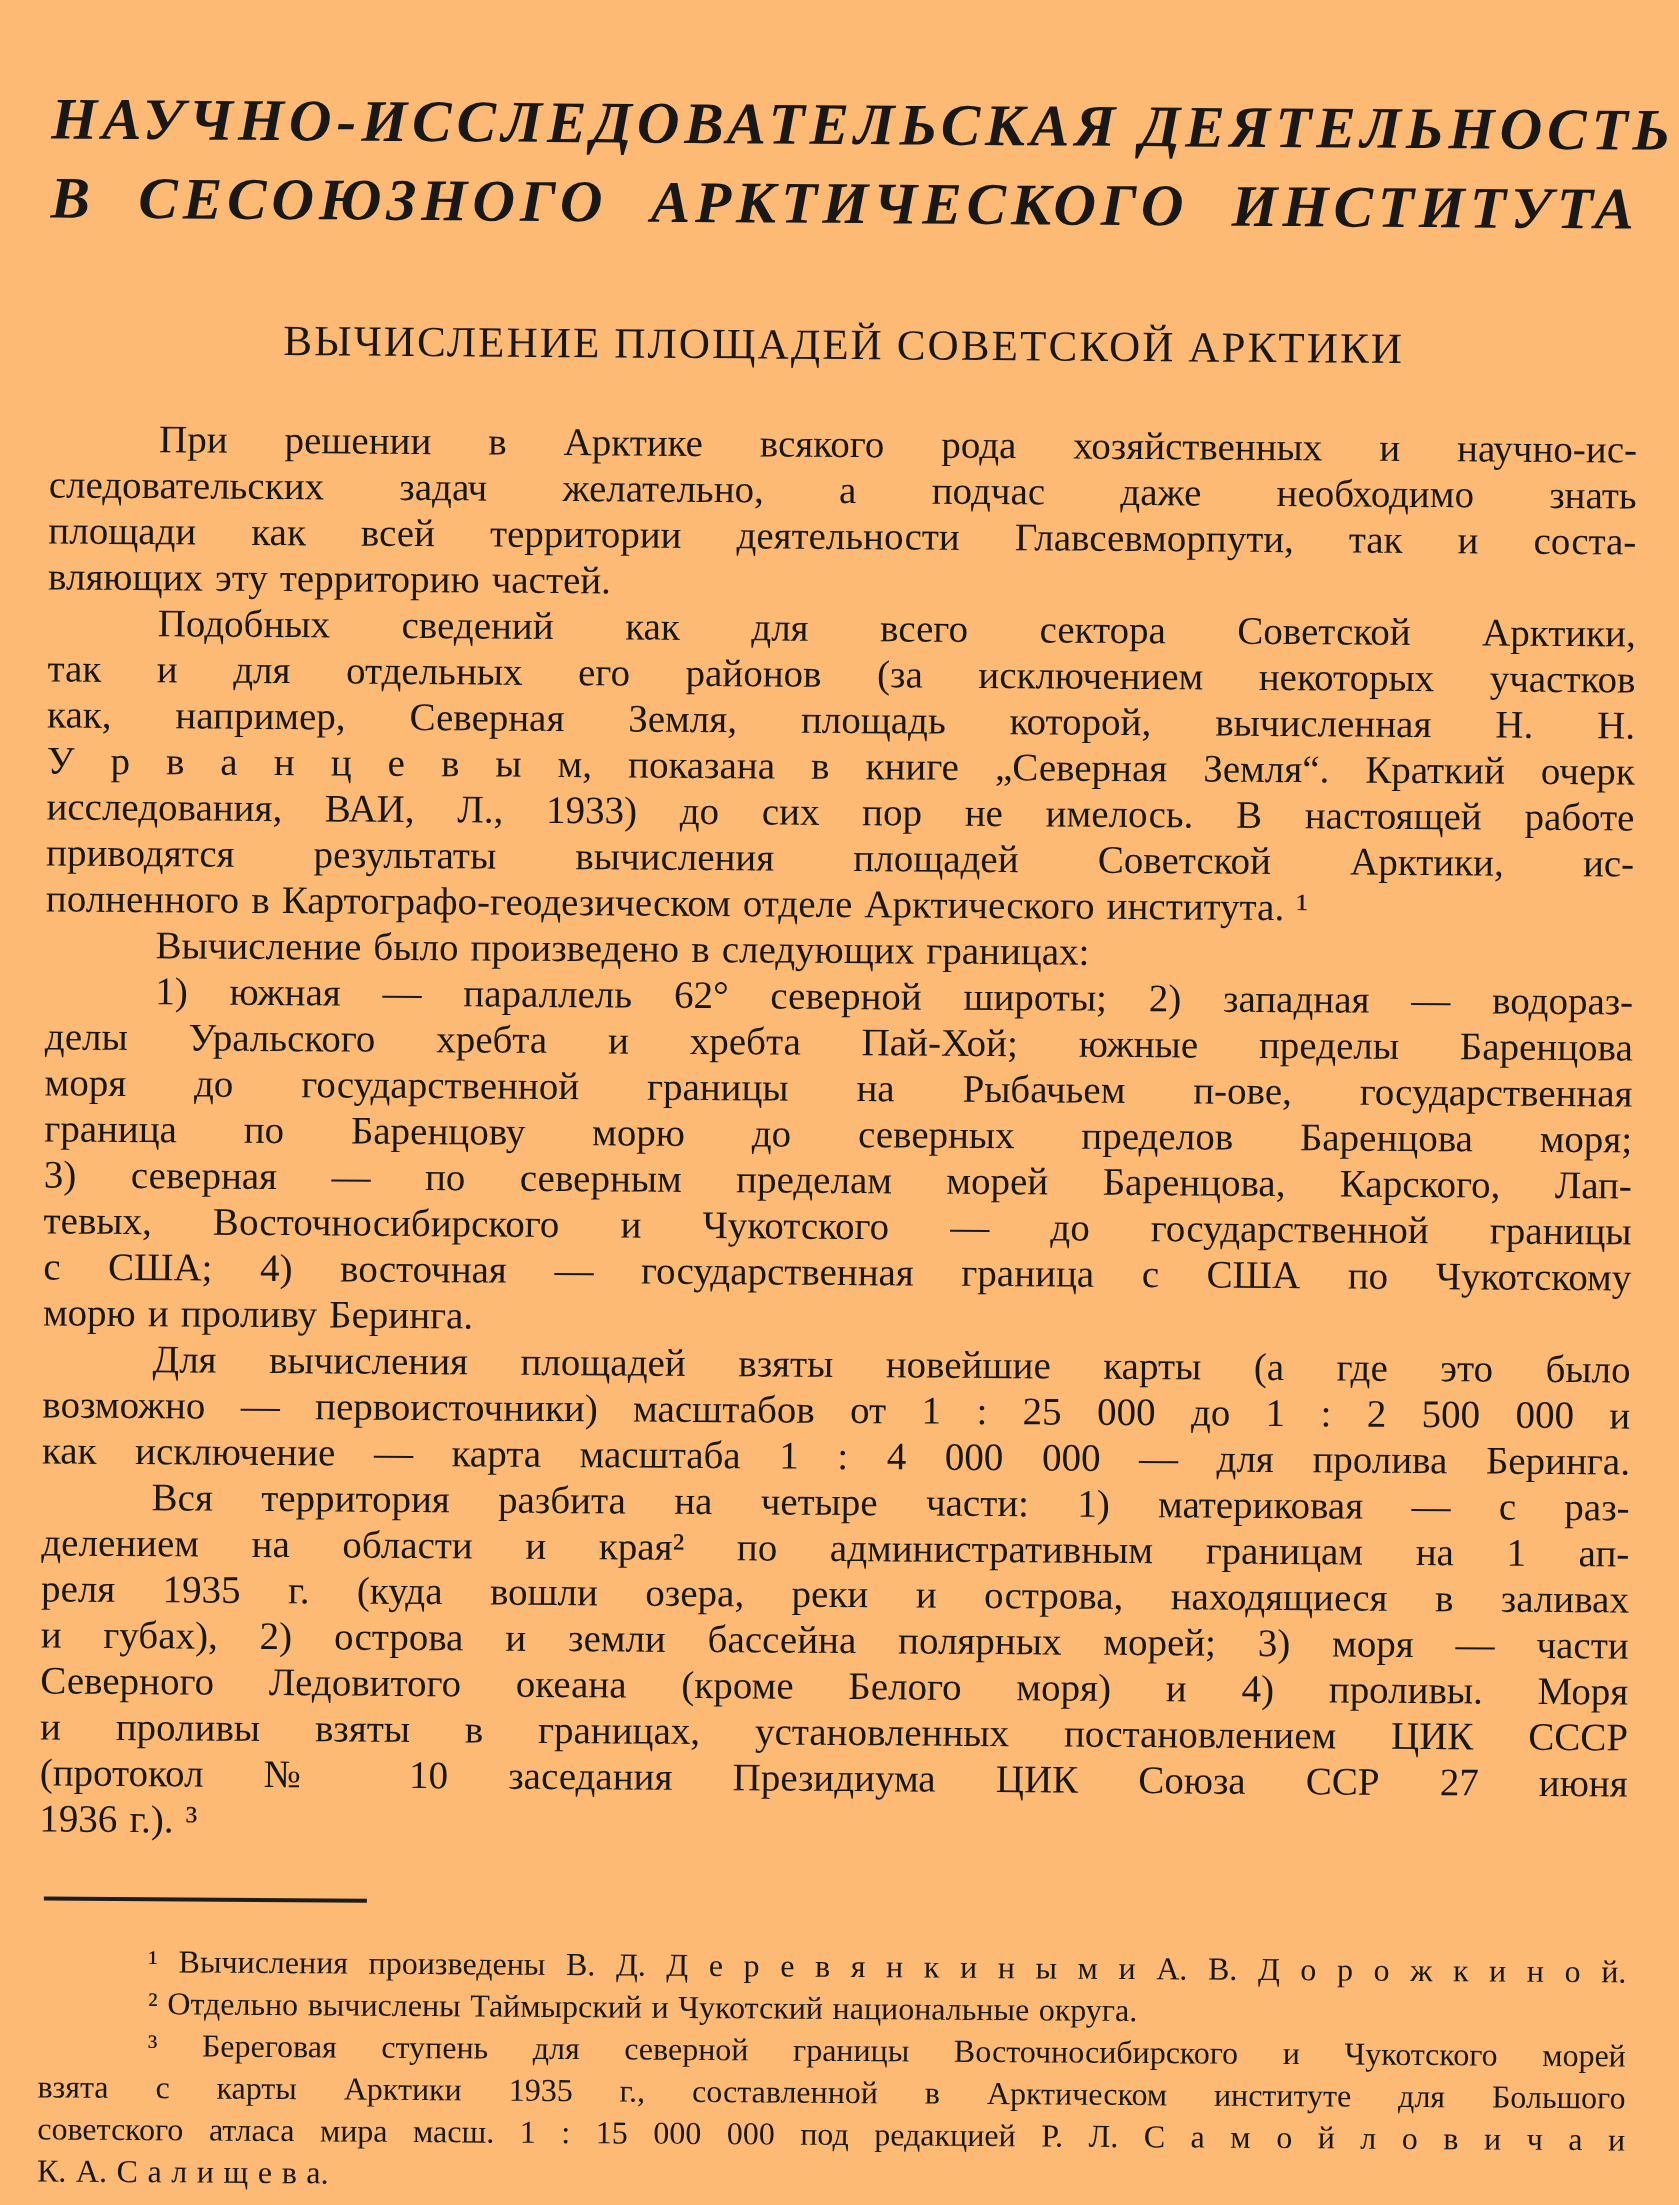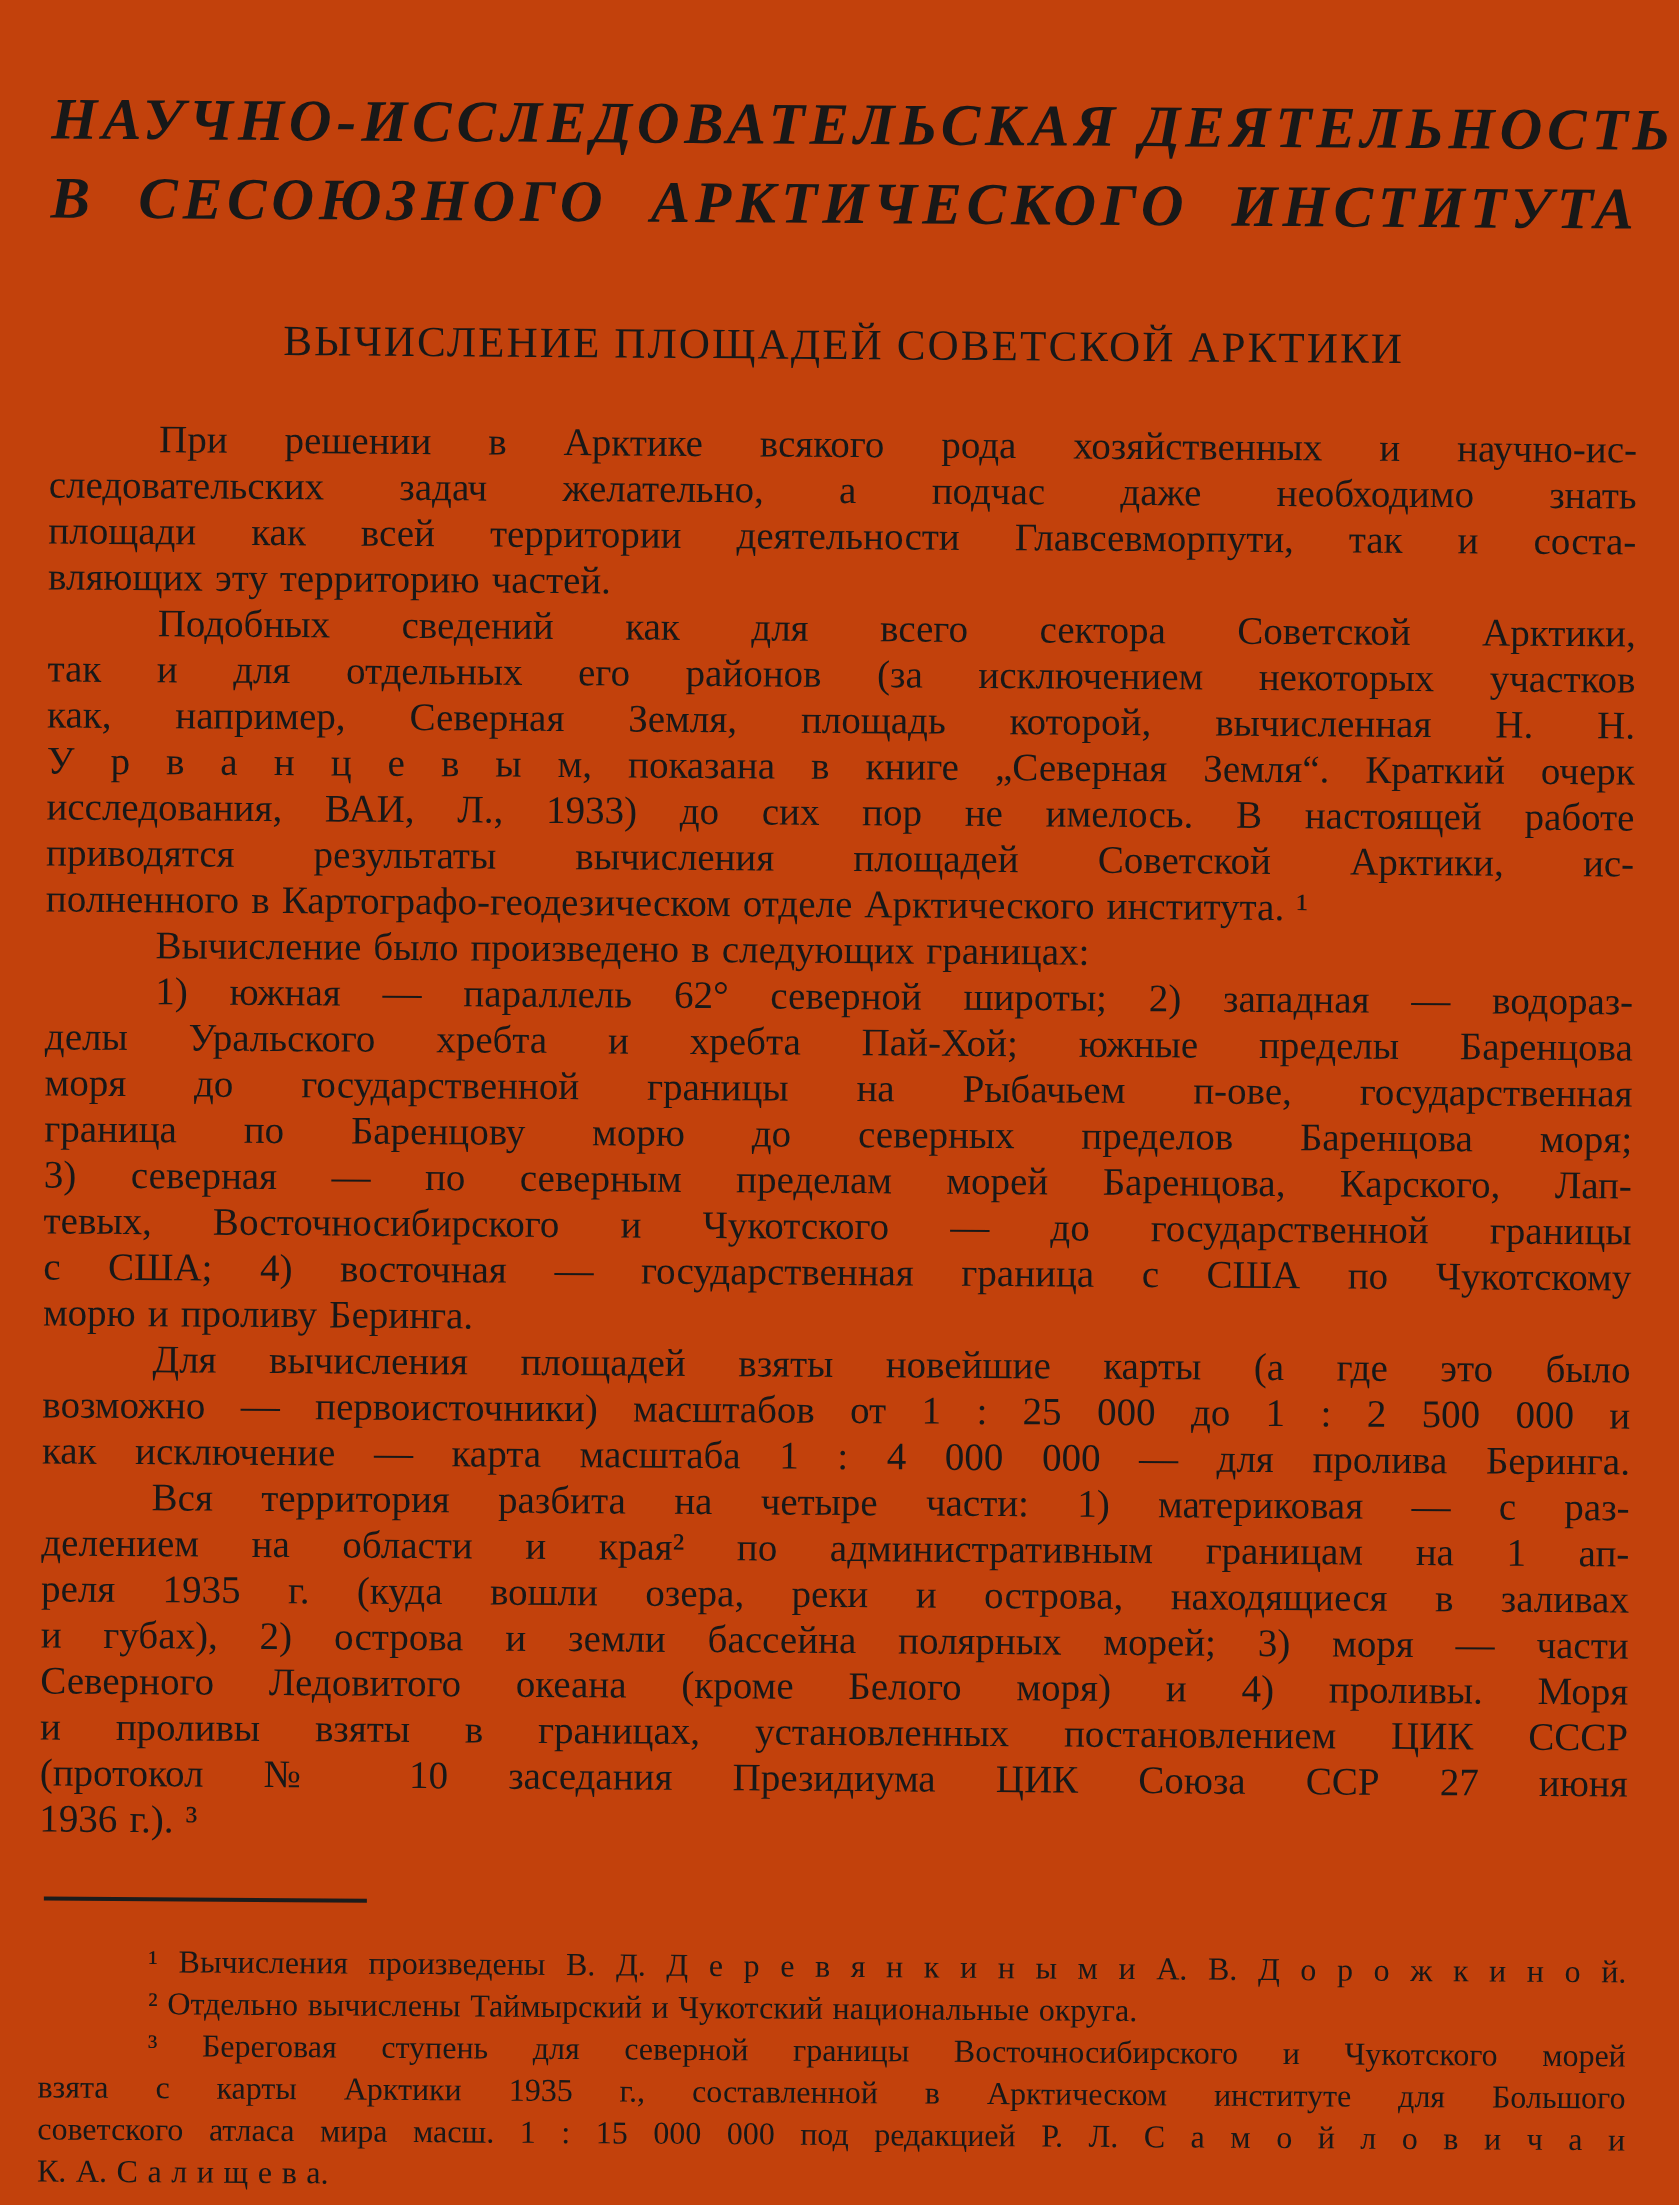--- a/index.html
+++ b/index.html
@@ -88,21 +88,21 @@
     right: 46px;
     top: 1945px;
     font-size: 32px;
     line-height: 42px;
     word-spacing: 0.05em;
   }
 </style>
 </head>
 <body>
 
-<div class="sheet" style="color: rgb(24, 24, 24); background: #c2410c;">
+<div class="sheet" style="color: rgb(24, 24, 24); background: #fdba74;">
   <div class="sheet-inner">
 
     <div class="title">
       <div class="title-line">НАУЧНО-ИССЛЕДОВАТЕЛЬСКАЯ  ДЕЯТЕЛЬНОСТЬ</div>
       <div class="title-line">В СЕСОЮЗНОГО  АРКТИЧЕСКОГО  ИНСТИТУТА</div>
     </div>
 
     <div class="heading">ВЫЧИСЛЕНИЕ ПЛОЩАДЕЙ СОВЕТСКОЙ АРКТИКИ</div>
 
     <div class="body-block">

